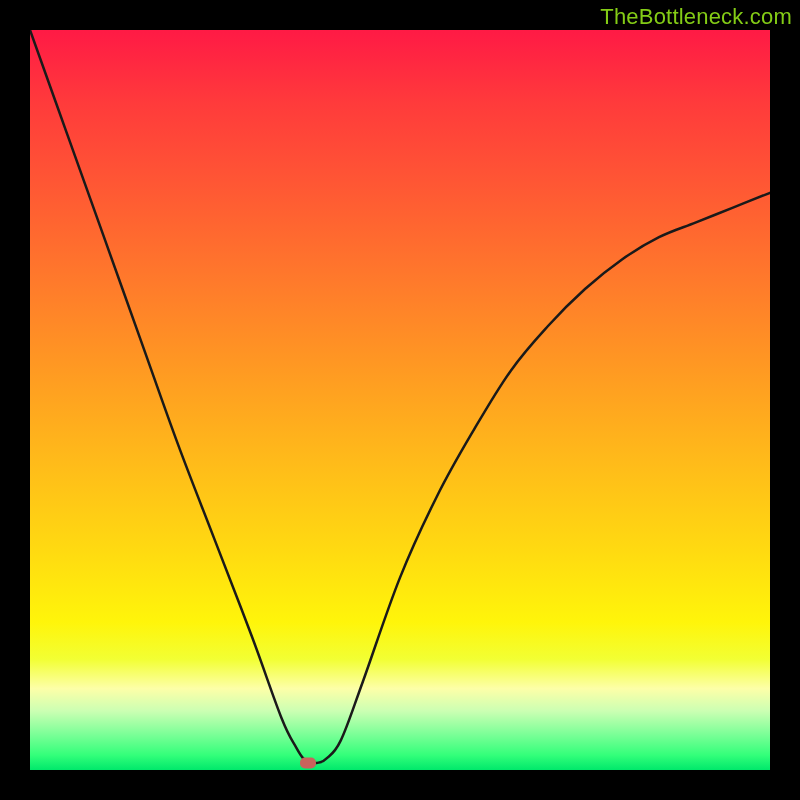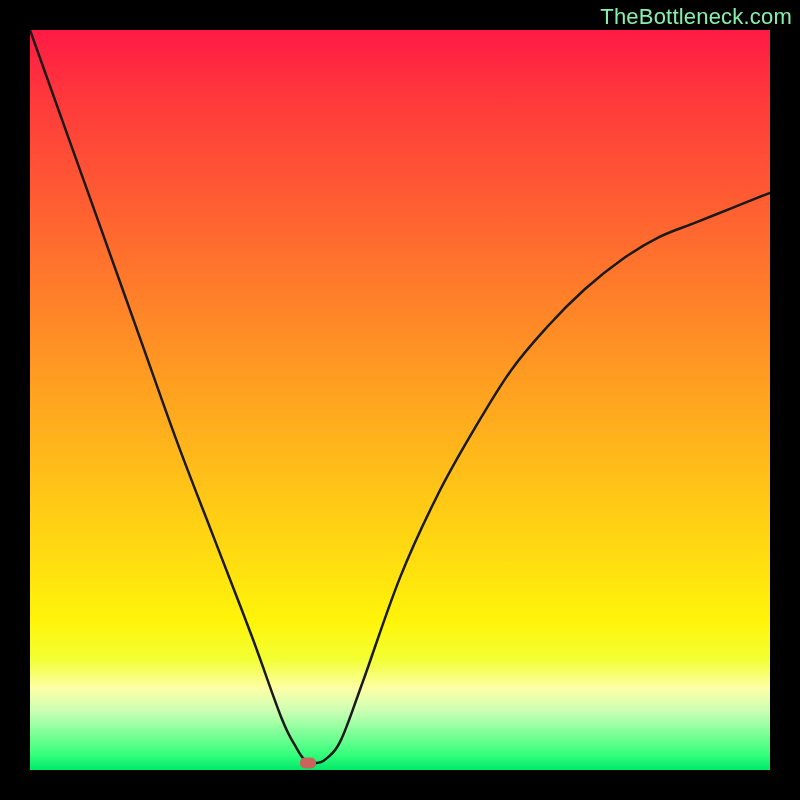--- a/index.html
+++ b/index.html
@@ -52,21 +52,21 @@
     width: 16px;
     height: 11px;
     border-radius: 5px;
     background: #c9635c;
     transform: translate(-50%, -50%);
   }
   .watermark {
     position: absolute;
     top: 4px;
     right: 8px;
-    color: #86efac;
+    color: #84cc16;
     font-size: 22px;
     letter-spacing: 0.2px;
     user-select: none;
   }
 </style>
 </head>
 <body>
 
 <div class="stage">
 

